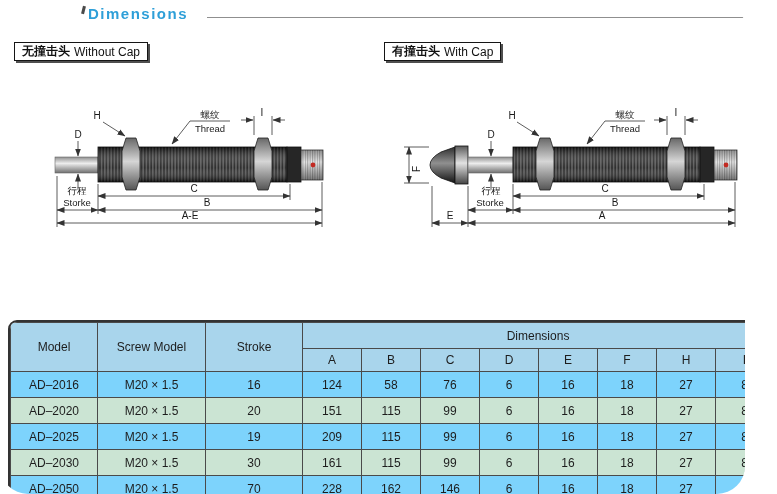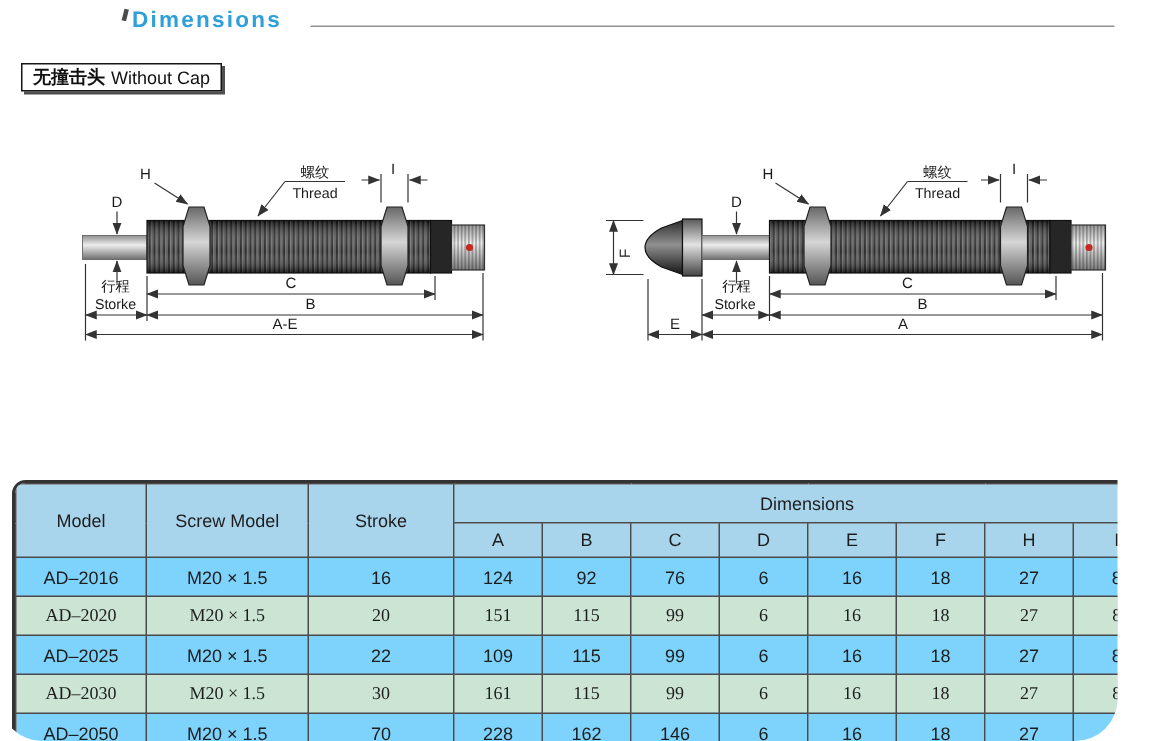--- a/index.html
+++ b/index.html
@@ -33,35 +33,39 @@
 
   
   .table-wrap{position:absolute;left:8px;top:320px;width:762px;
               border:2px solid var(--border);border-radius:9px;overflow:hidden;background:#fff;}
   table{border-collapse:collapse;width:100%;table-layout:fixed;font-size:12px;color:#1d1d1d;}
   th,td{border:1px solid #4a4a4a;text-align:center;font-weight:normal;padding:0;}
   thead th{background:var(--header_bg);}
   thead tr:nth-child(1){height:26px;}
   thead tr:nth-child(2){height:23px;}
   tbody tr{height:26px;background:#7dd3fc;}
-  tbody tr.hl{background:var(--row_green);font-family:Liberation Serif, serif;}
+  tbody tr.hl{background:var(--row_green);}
   tbody tr.hl td{background:var(--row_green);}
 </style>
 </head>
 <body>
 
 <div class="page">
 
   <span class="tick"></span>
   <h1 class="title">Dimensions</h1>
   <div class="rule"></div>
 
   <div class="caption left">
     <span class="cn">无撞击头</span>
     <span class="en">Without Cap</span>
+  </div>
+  <div class="caption right">
+    <span class="cn">有撞击头</span>
+    <span class="en">With Cap</span>
   </div>
 
   <svg class="diag" style="left:0;top:80px;" width="360" height="165" viewBox="0 0 360 165">
     <defs>
       <linearGradient id="rodL" x1="0" y1="0" x2="0" y2="1">
         <stop offset="0" stop-color="#8f8f8f"></stop>
           <stop offset="0.4" stop-color="#ededed"></stop>
           <stop offset="1" stop-color="#6f6f6f"></stop>
       </linearGradient>
       <linearGradient id="nutL" x1="0" y1="0" x2="0" y2="1">
@@ -266,21 +270,21 @@
           <th>H</th>
           <th>I</th>
         </tr>
       </thead>
       <tbody>
         <tr>
           <td>AD–2016</td>
           <td>M20 × 1.5</td>
           <td>16</td>
           <td>124</td>
-          <td>92</td>
+          <td>58</td>
           <td>76</td>
           <td>6</td>
           <td>16</td>
           <td>18</td>
           <td>27</td>
           <td>8</td>
         </tr>
         <tr class="hl">
           <td>AD–2020</td>
           <td>M20 × 1.5</td>
@@ -290,22 +294,22 @@
           <td>99</td>
           <td>6</td>
           <td>16</td>
           <td>18</td>
           <td>27</td>
           <td>8</td>
         </tr>
         <tr>
           <td>AD–2025</td>
           <td>M20 × 1.5</td>
-          <td>22</td>
-          <td>109</td>
+          <td>19</td>
+          <td>209</td>
           <td>115</td>
           <td>99</td>
           <td>6</td>
           <td>16</td>
           <td>18</td>
           <td>27</td>
           <td>8</td>
         </tr>
         <tr class="hl">
           <td>AD–2030</td>

